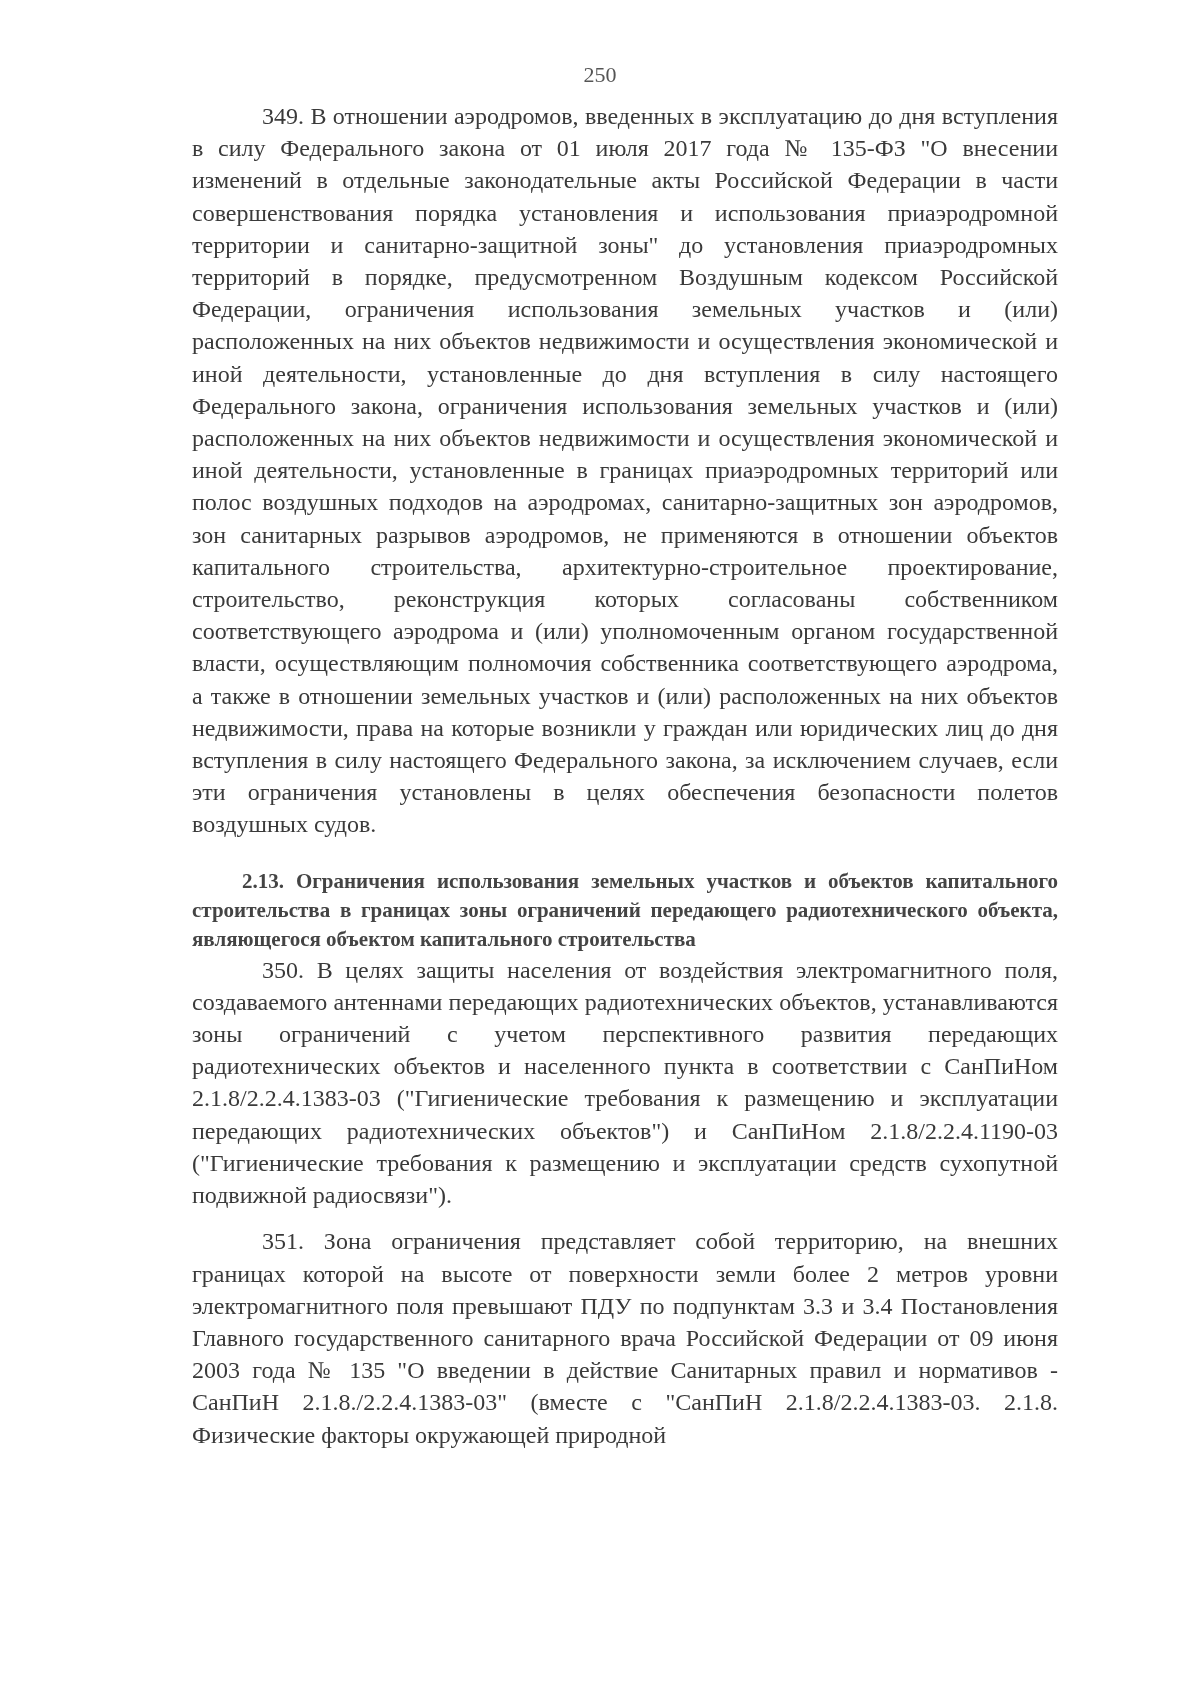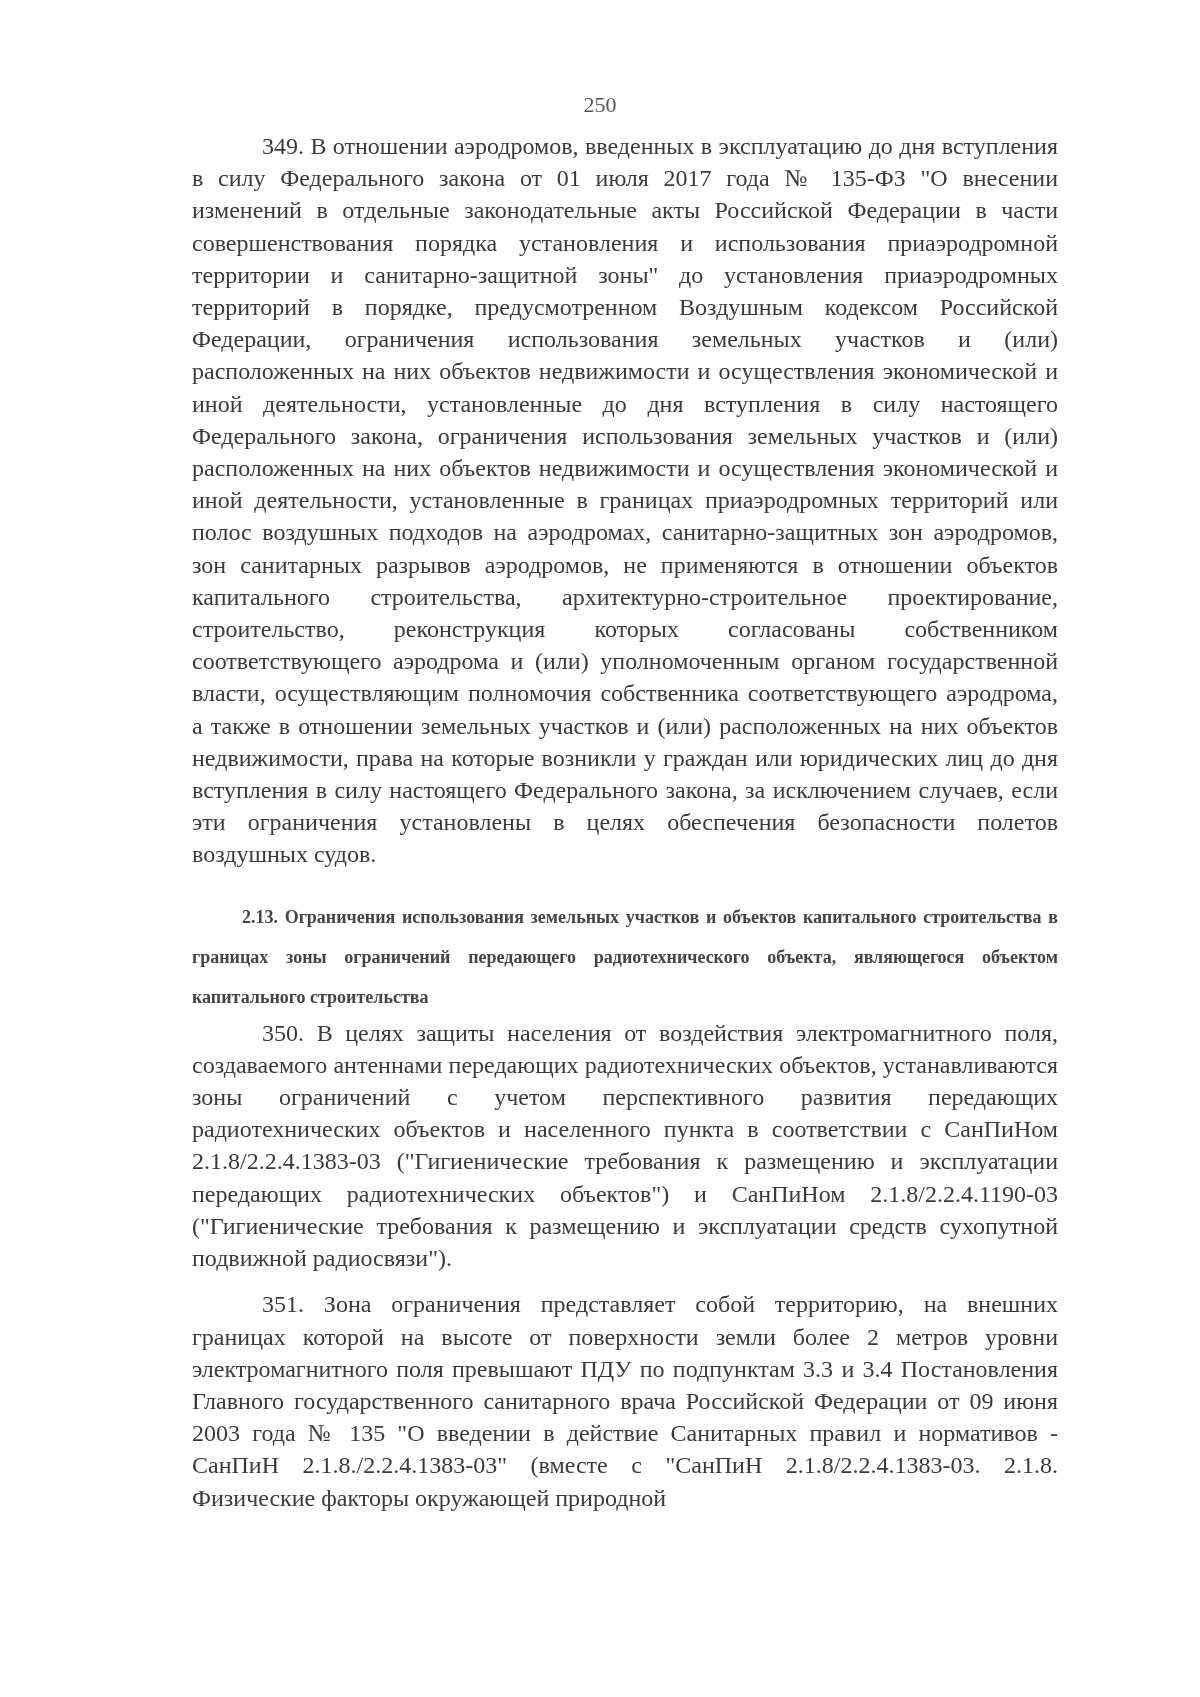--- a/index.html
+++ b/index.html
@@ -1,35 +1,34 @@
 <!DOCTYPE html>
 <html><head>
 <meta charset="utf-8">
 <style>
   html, body { margin: 0; padding: 0; background: #ffffff; }
   body { width: 1200px; height: 1697px; position: relative; overflow: hidden; }
   .page {
     position: absolute; left: 0; top: 0; width: 1200px; height: 1413px;
     font-family: "Liberation Serif", "DejaVu Serif", serif;
     color: #3a3a3a;
-    margin-top: 30px;
   }
   .page-number {
     position: absolute; top: 62px; left: 0; width: 100%;
     text-align: center; font-size: 22px; color: #555;
   }
   .content {
     position: absolute; left: 192px; top: 100px; width: 866px;
   }
   p {
     margin: 0; font-size: 24px; line-height: 32.2px;
     text-align: justify; text-indent: 70px;
   }
   h2 {
-    margin: 26px 0 0 0; font-size: 18px; line-height: 40px;
+    margin: 26px 0 0 0; font-size: 21px; line-height: 29px;
     font-weight: bold; text-align: justify; text-indent: 50px; color: #444;
   }
   .gap { height: 14px; }
 </style>
 </head>
 <body>
 
 <div class="page">
   <div class="page-number">250</div>
   <div class="content">

